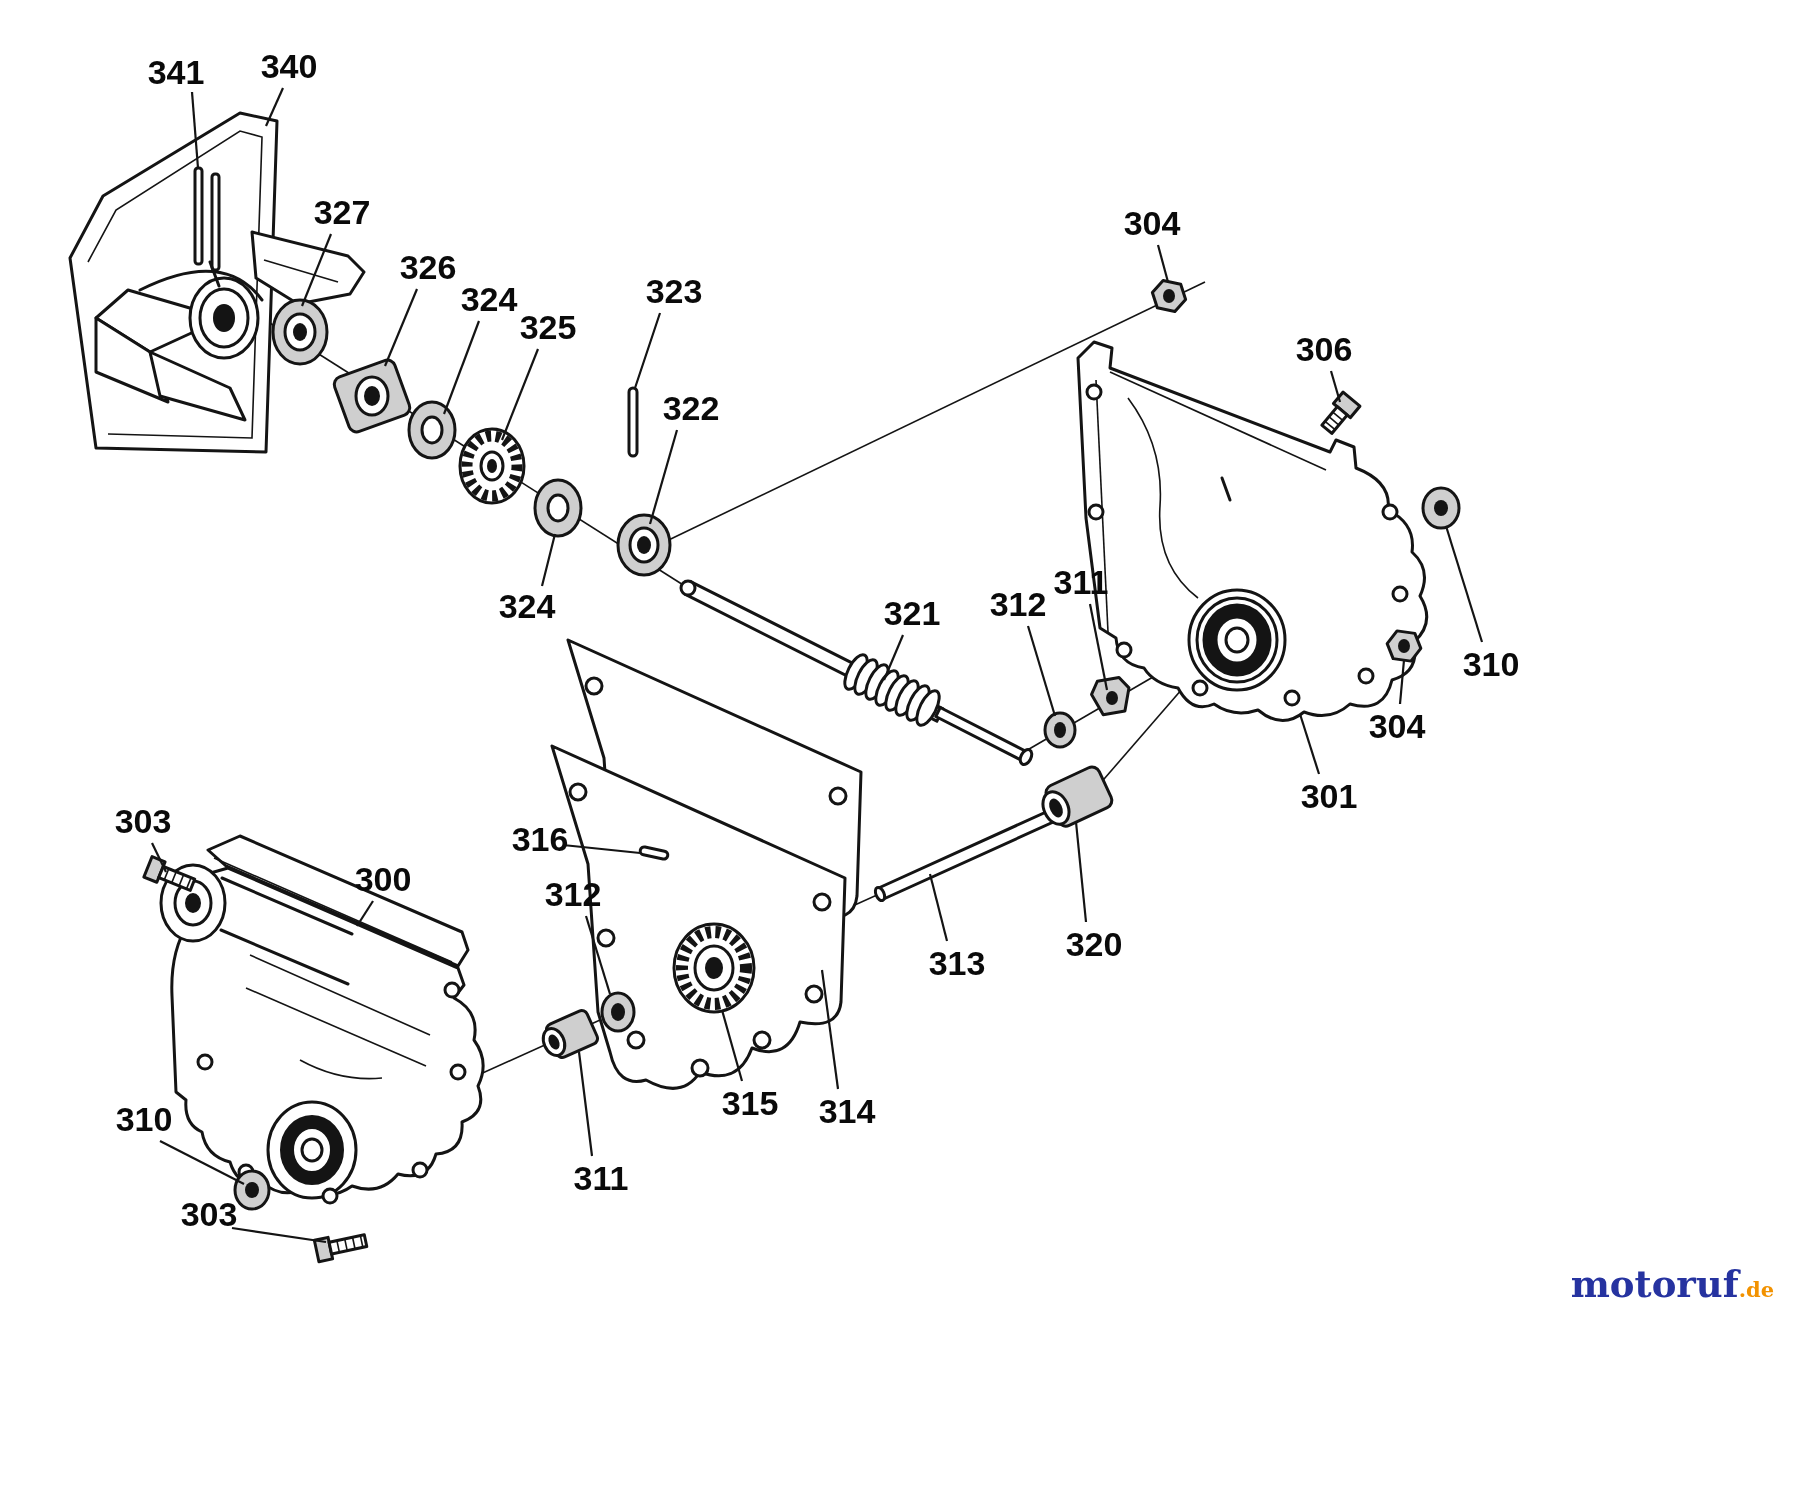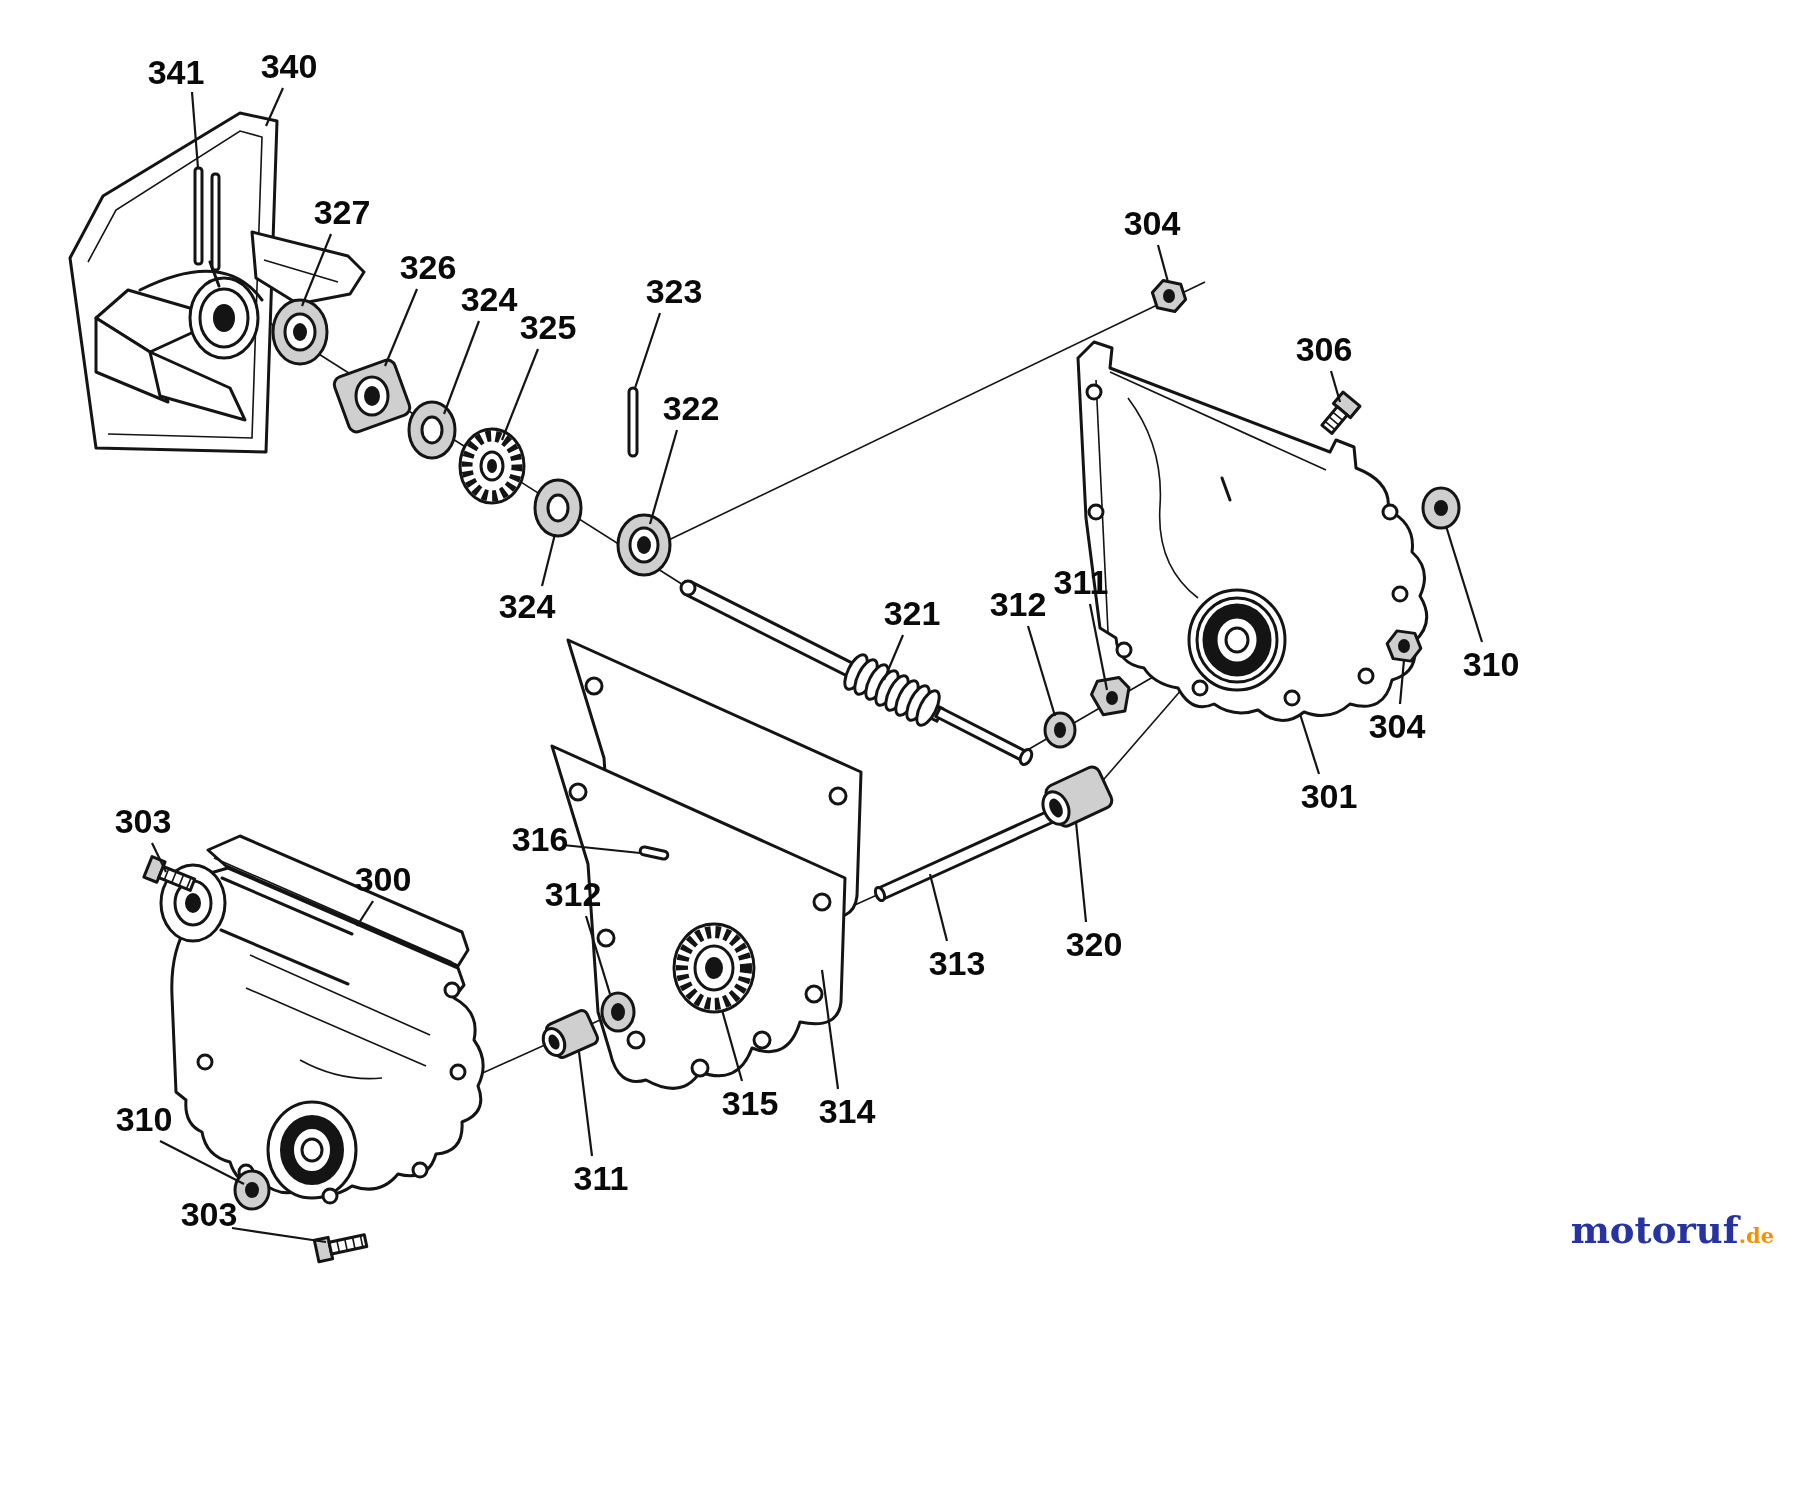--- a/index.html
+++ b/index.html
@@ -7,21 +7,21 @@
          font-family:"Liberation Sans",sans-serif;text-decoration:underline;}
   svg{position:absolute;left:0;top:0;}
   
   .fw{fill:#ffffff;stroke:#141414;stroke-width:3;stroke-linejoin:round;}
   .fg{fill:#cfcfcf;stroke:#141414;stroke-width:3;stroke-linejoin:round;}
   .dk{fill:#141414;stroke:none;}
   .ln{fill:none;stroke:#141414;stroke-width:3;stroke-linecap:round;stroke-linejoin:round;}
   .thin{fill:none;stroke:#141414;stroke-width:1.6;}
   .leader{stroke:#141414;stroke-width:2.2;}
   text.part{font-family:"Liberation Sans",sans-serif;font-weight:bold;font-size:34px;fill:#0a0a0a;}
-  .watermark{position:absolute;top:1208px;right:26px;white-space:nowrap;
+  .watermark{position:absolute;top:1262px;right:26px;white-space:nowrap;
              font-family:"DejaVu Serif",serif;font-weight:bold;}
   .watermark .brand{font-size:37px;}
   .watermark .tld{font-size:21px;}
 </style>
 </head>
 <body>
 
 <div class="stage">
 
 <svg id="diagram-svg" width="1800" height="1499" viewBox="0 0 1800 1499" xmlns="http://www.w3.org/2000/svg">

